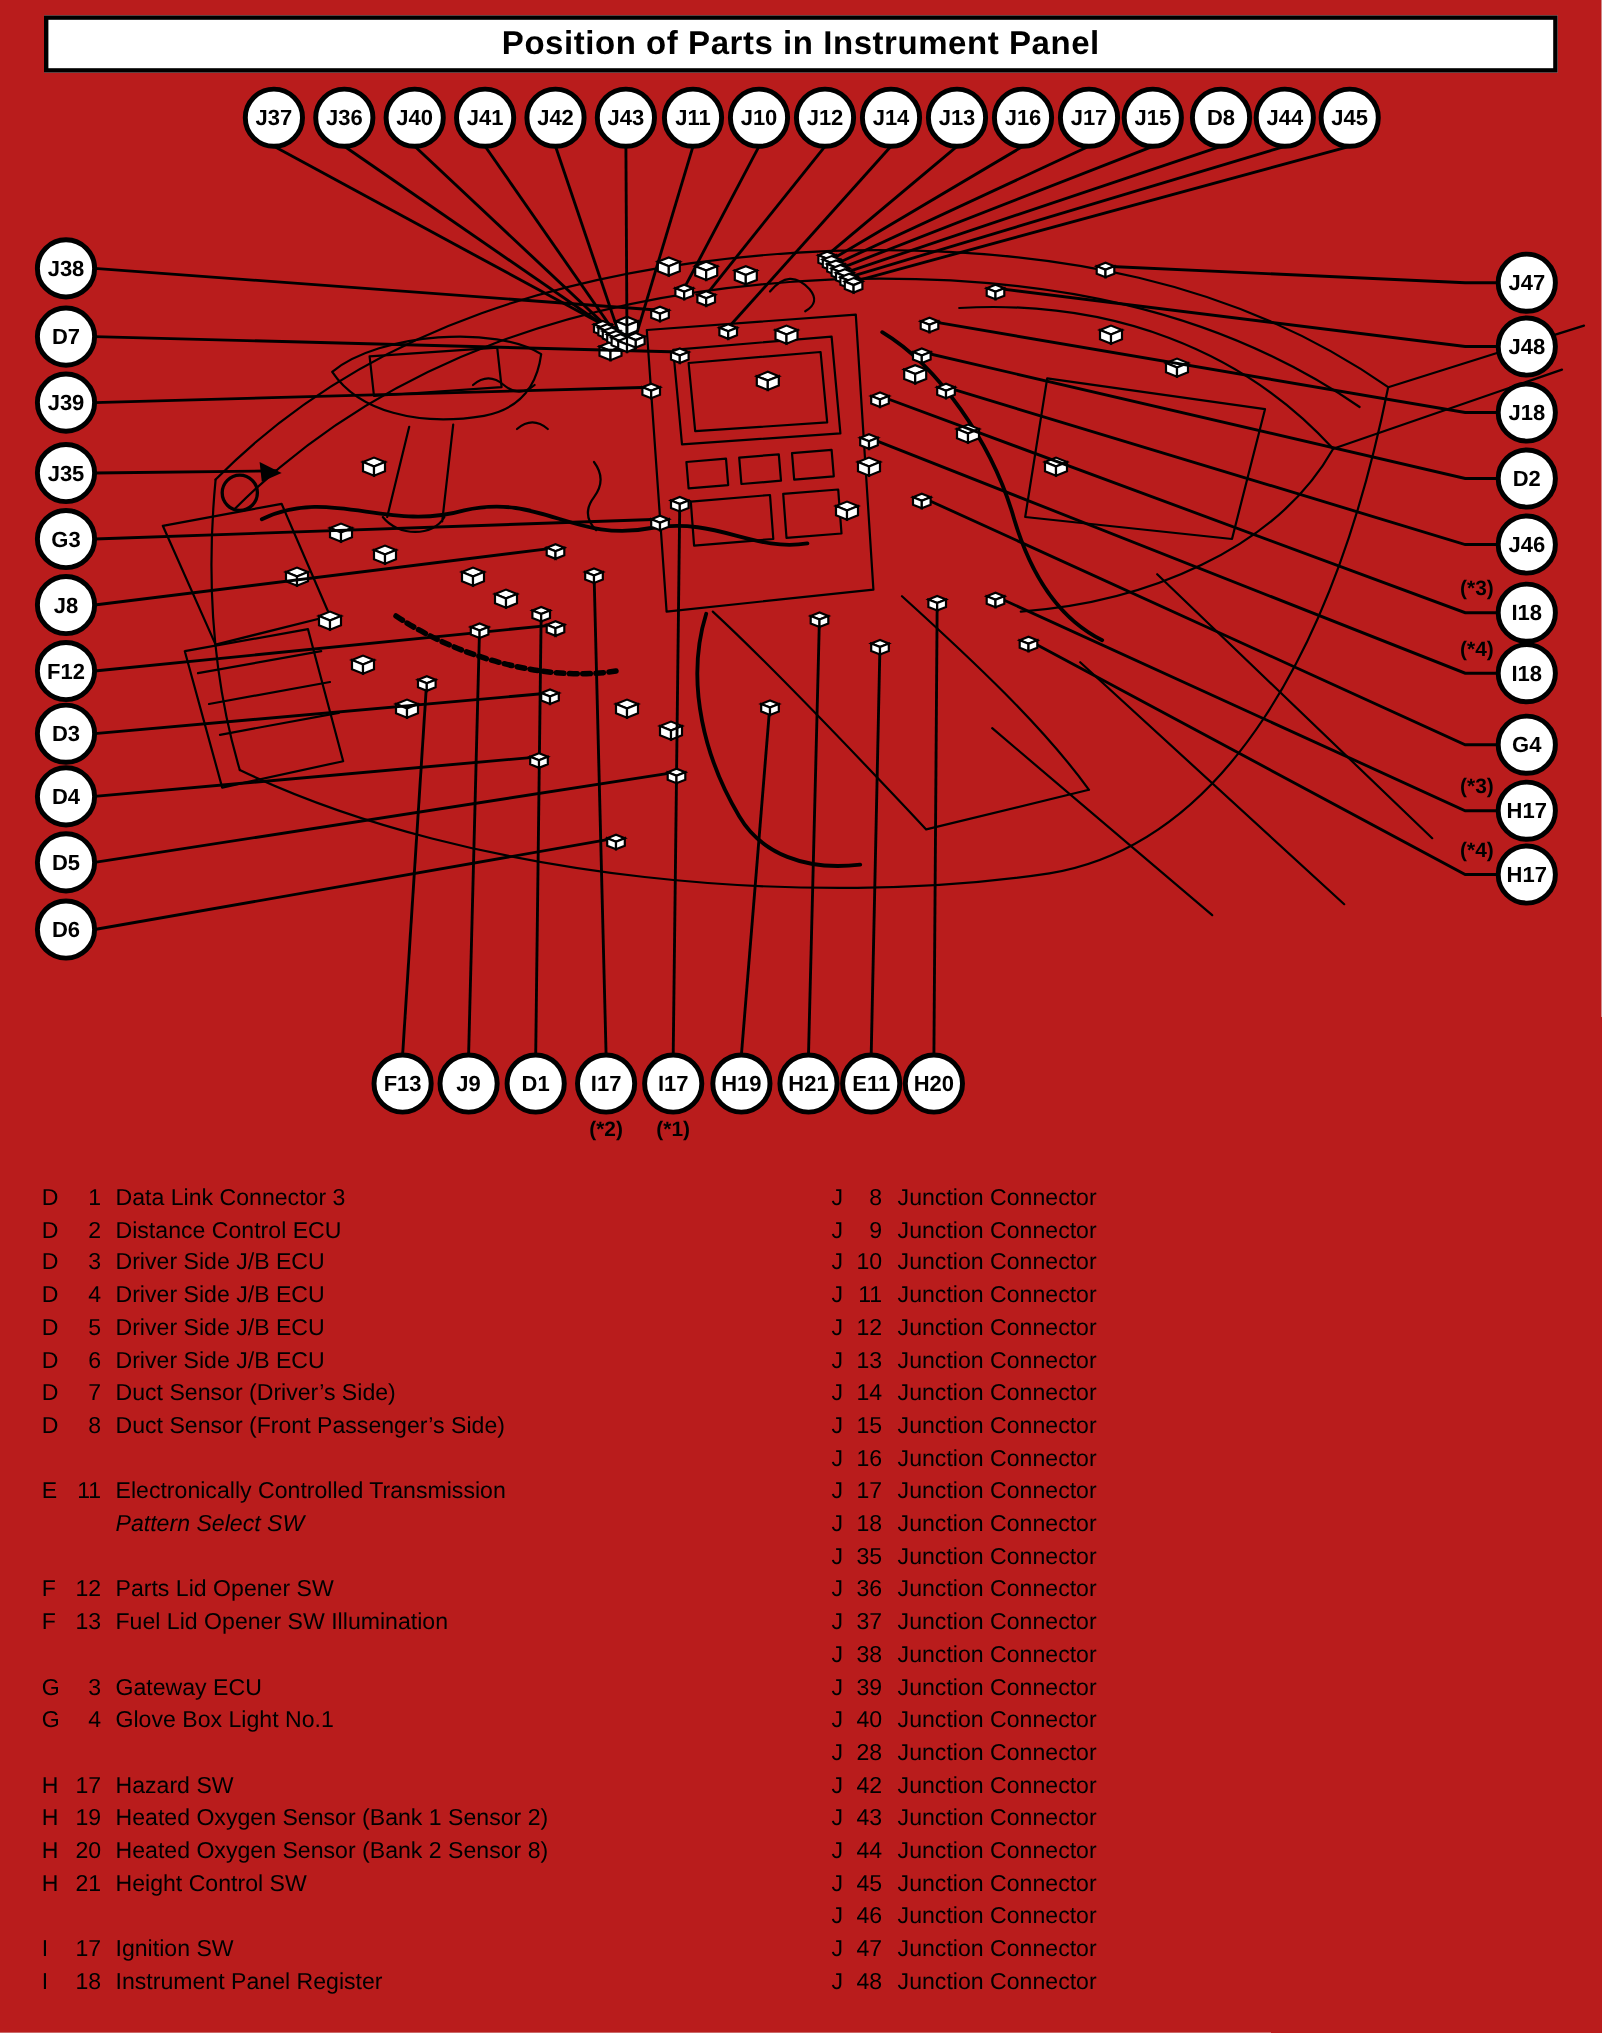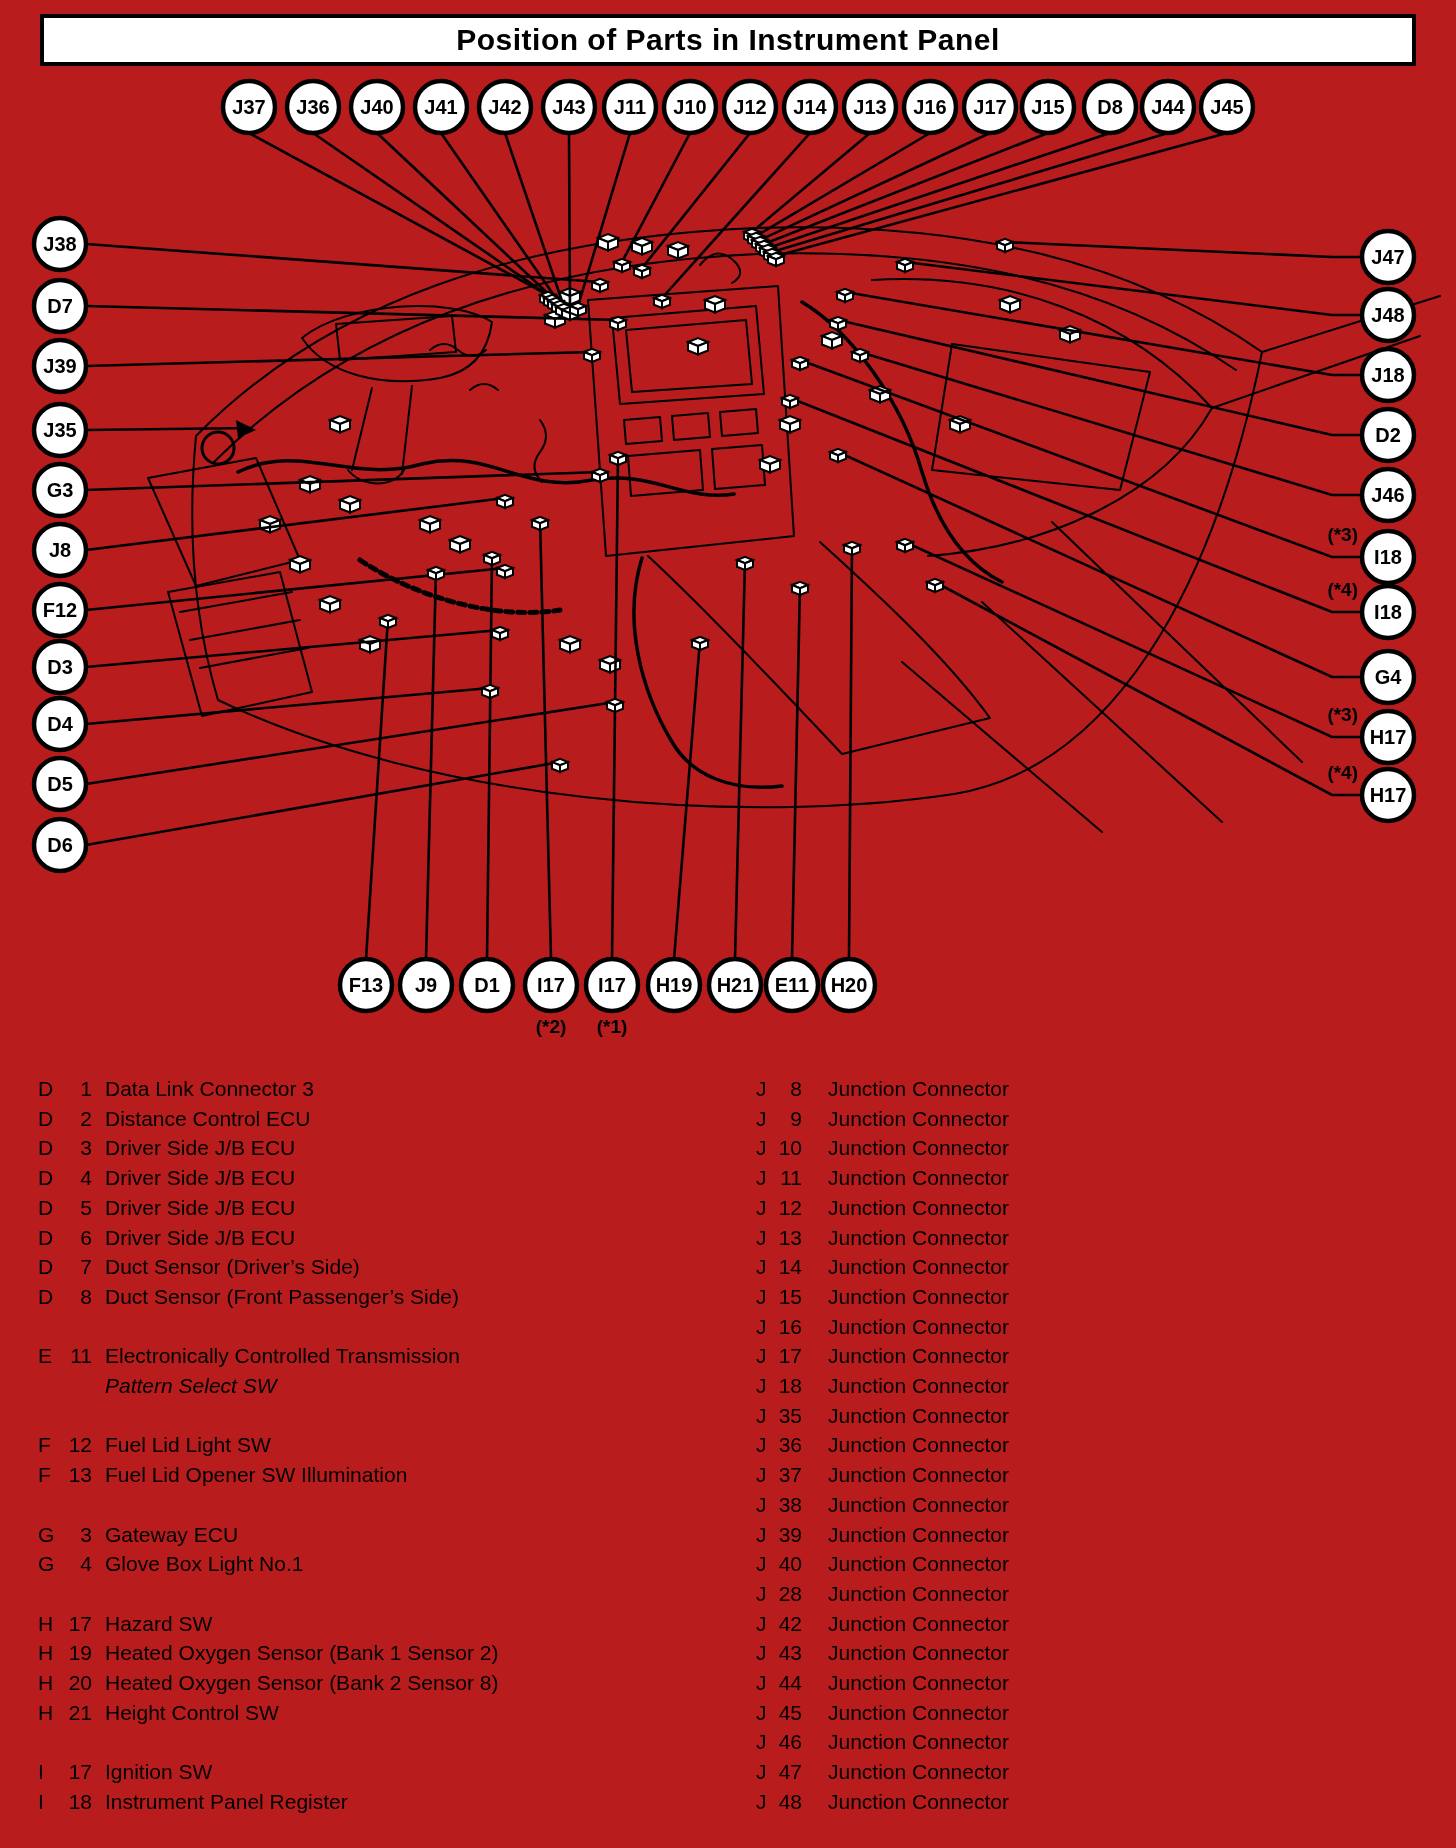--- a/index.html
+++ b/index.html
@@ -10,21 +10,21 @@
              background:#fff;}
   #title-box span{font-size:30px;font-weight:bold;letter-spacing:0.5px;}
   #diagram-svg{position:absolute;left:0;top:0;}
   #footnotes{position:absolute;left:938px;top:888px;font-weight:bold;font-size:20px;
              line-height:29px;white-space:nowrap;}
   .lrow{position:absolute;display:flex;align-items:center;height:27px;
         font-size:21px;white-space:nowrap;}
   .lrow .cl{display:inline-block;}
   .lrow .cn{display:inline-block;text-align:right;}
   .col-l .cl{width:24px;} .col-l .cn{width:30px;} .col-l .cd{margin-left:13px;text-align:center;}
-  .col-r .cl{width:18px;} .col-r .cn{width:28px;} .col-r .cd{margin-left:26px;}
+  .col-r .cl{width:18px;} .col-r .cn{width:28px;} .col-r .cd{margin-left:14px;}
   text.co{font-weight:bold;font-size:20px;text-anchor:middle;}
   text.note{font-weight:bold;font-size:19px;}
 </style>
 </head>
 <body>
 
 <div id="page">
 
   <div id="title-box">
     <span>Position of Parts in Instrument Panel</span>
@@ -584,21 +584,21 @@
         <span class="cd">Electronically Controlled Transmission</span>
       </div>
       <div class="lrow col-l" style="top: 1372.5px; left: 38px; font-style: italic;">
         <span class="cl"></span>
         <span class="cn"></span>
         <span class="cd">Pattern Select SW</span>
       </div>
       <div class="lrow col-l" style="top: 1431.9px; left: 38px;">
         <span class="cl">F</span>
         <span class="cn">12</span>
-        <span class="cd">Fuel Lid Light SW</span>
+        <span class="cd">Parts Lid Opener SW</span>
       </div>
       <div class="lrow col-l" style="top: 1461.6px; left: 38px;">
         <span class="cl">F</span>
         <span class="cn">13</span>
         <span class="cd">Fuel Lid Opener SW Illumination</span>
       </div>
       <div class="lrow col-l" style="top: 1521px; left: 38px;">
         <span class="cl">G</span>
         <span class="cn">3</span>
         <span class="cd">Gateway ECU</span>

